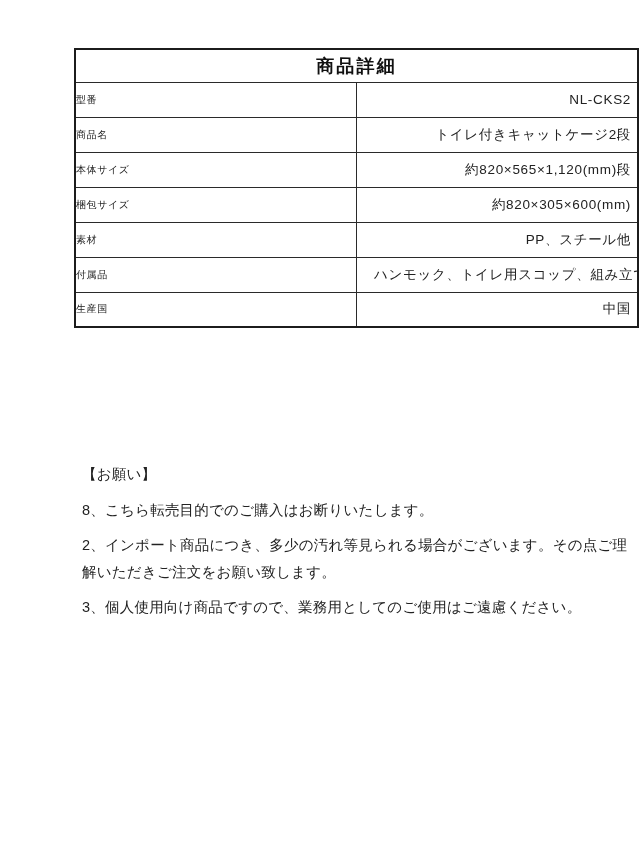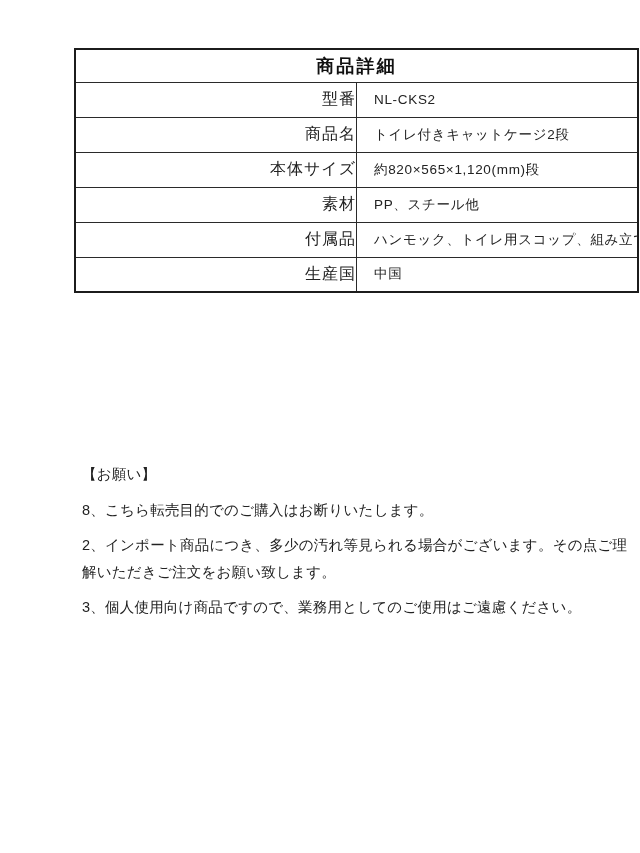--- a/index.html
+++ b/index.html
@@ -39,31 +39,31 @@
     font-size: 18px;
     font-weight: bold;
     text-align: center;
     vertical-align: middle;
     letter-spacing: 0.12em;
     color: #111111;
   }
   th.spec-label {
     width: 154px;
     height: 35px;
-    font-size: 16px;
+    font-size: 10px;
     font-weight: normal;
-    text-align: right;
+    text-align: left;
     vertical-align: middle;
     letter-spacing: 0.06em;
     color: #222222;
   }
   td.spec-value {
     height: 35px;
     font-size: 13.5px;
-    text-align: left;
+    text-align: right;
     vertical-align: middle;
     padding-left: 17px;
     padding-right: 6px;
     letter-spacing: 0.05em;
     color: #222222;
     white-space: nowrap;
     overflow: hidden;
   }
   .notes {
     position: absolute;
@@ -96,20 +96,24 @@
       </tr>
       <tr>
         <th class="spec-label">商品名</th>
         <td class="spec-value">トイレ付きキャットケージ2段</td>
       </tr>
       <tr>
         <th class="spec-label">本体サイズ</th>
         <td class="spec-value">約820×565×1,120(mm)段</td>
       </tr>
       <tr>
+        <th class="spec-label">梱包サイズ</th>
+        <td class="spec-value">約820×305×600(mm)</td>
+      </tr>
+      <tr>
         <th class="spec-label">素材</th>
         <td class="spec-value">PP、スチール他</td>
       </tr>
       <tr>
         <th class="spec-label">付属品</th>
         <td class="spec-value">ハンモック、トイレ用スコップ、組み立てパーツ、取扱説明書</td>
       </tr>
       <tr>
         <th class="spec-label">生産国</th>
         <td class="spec-value">中国</td>

